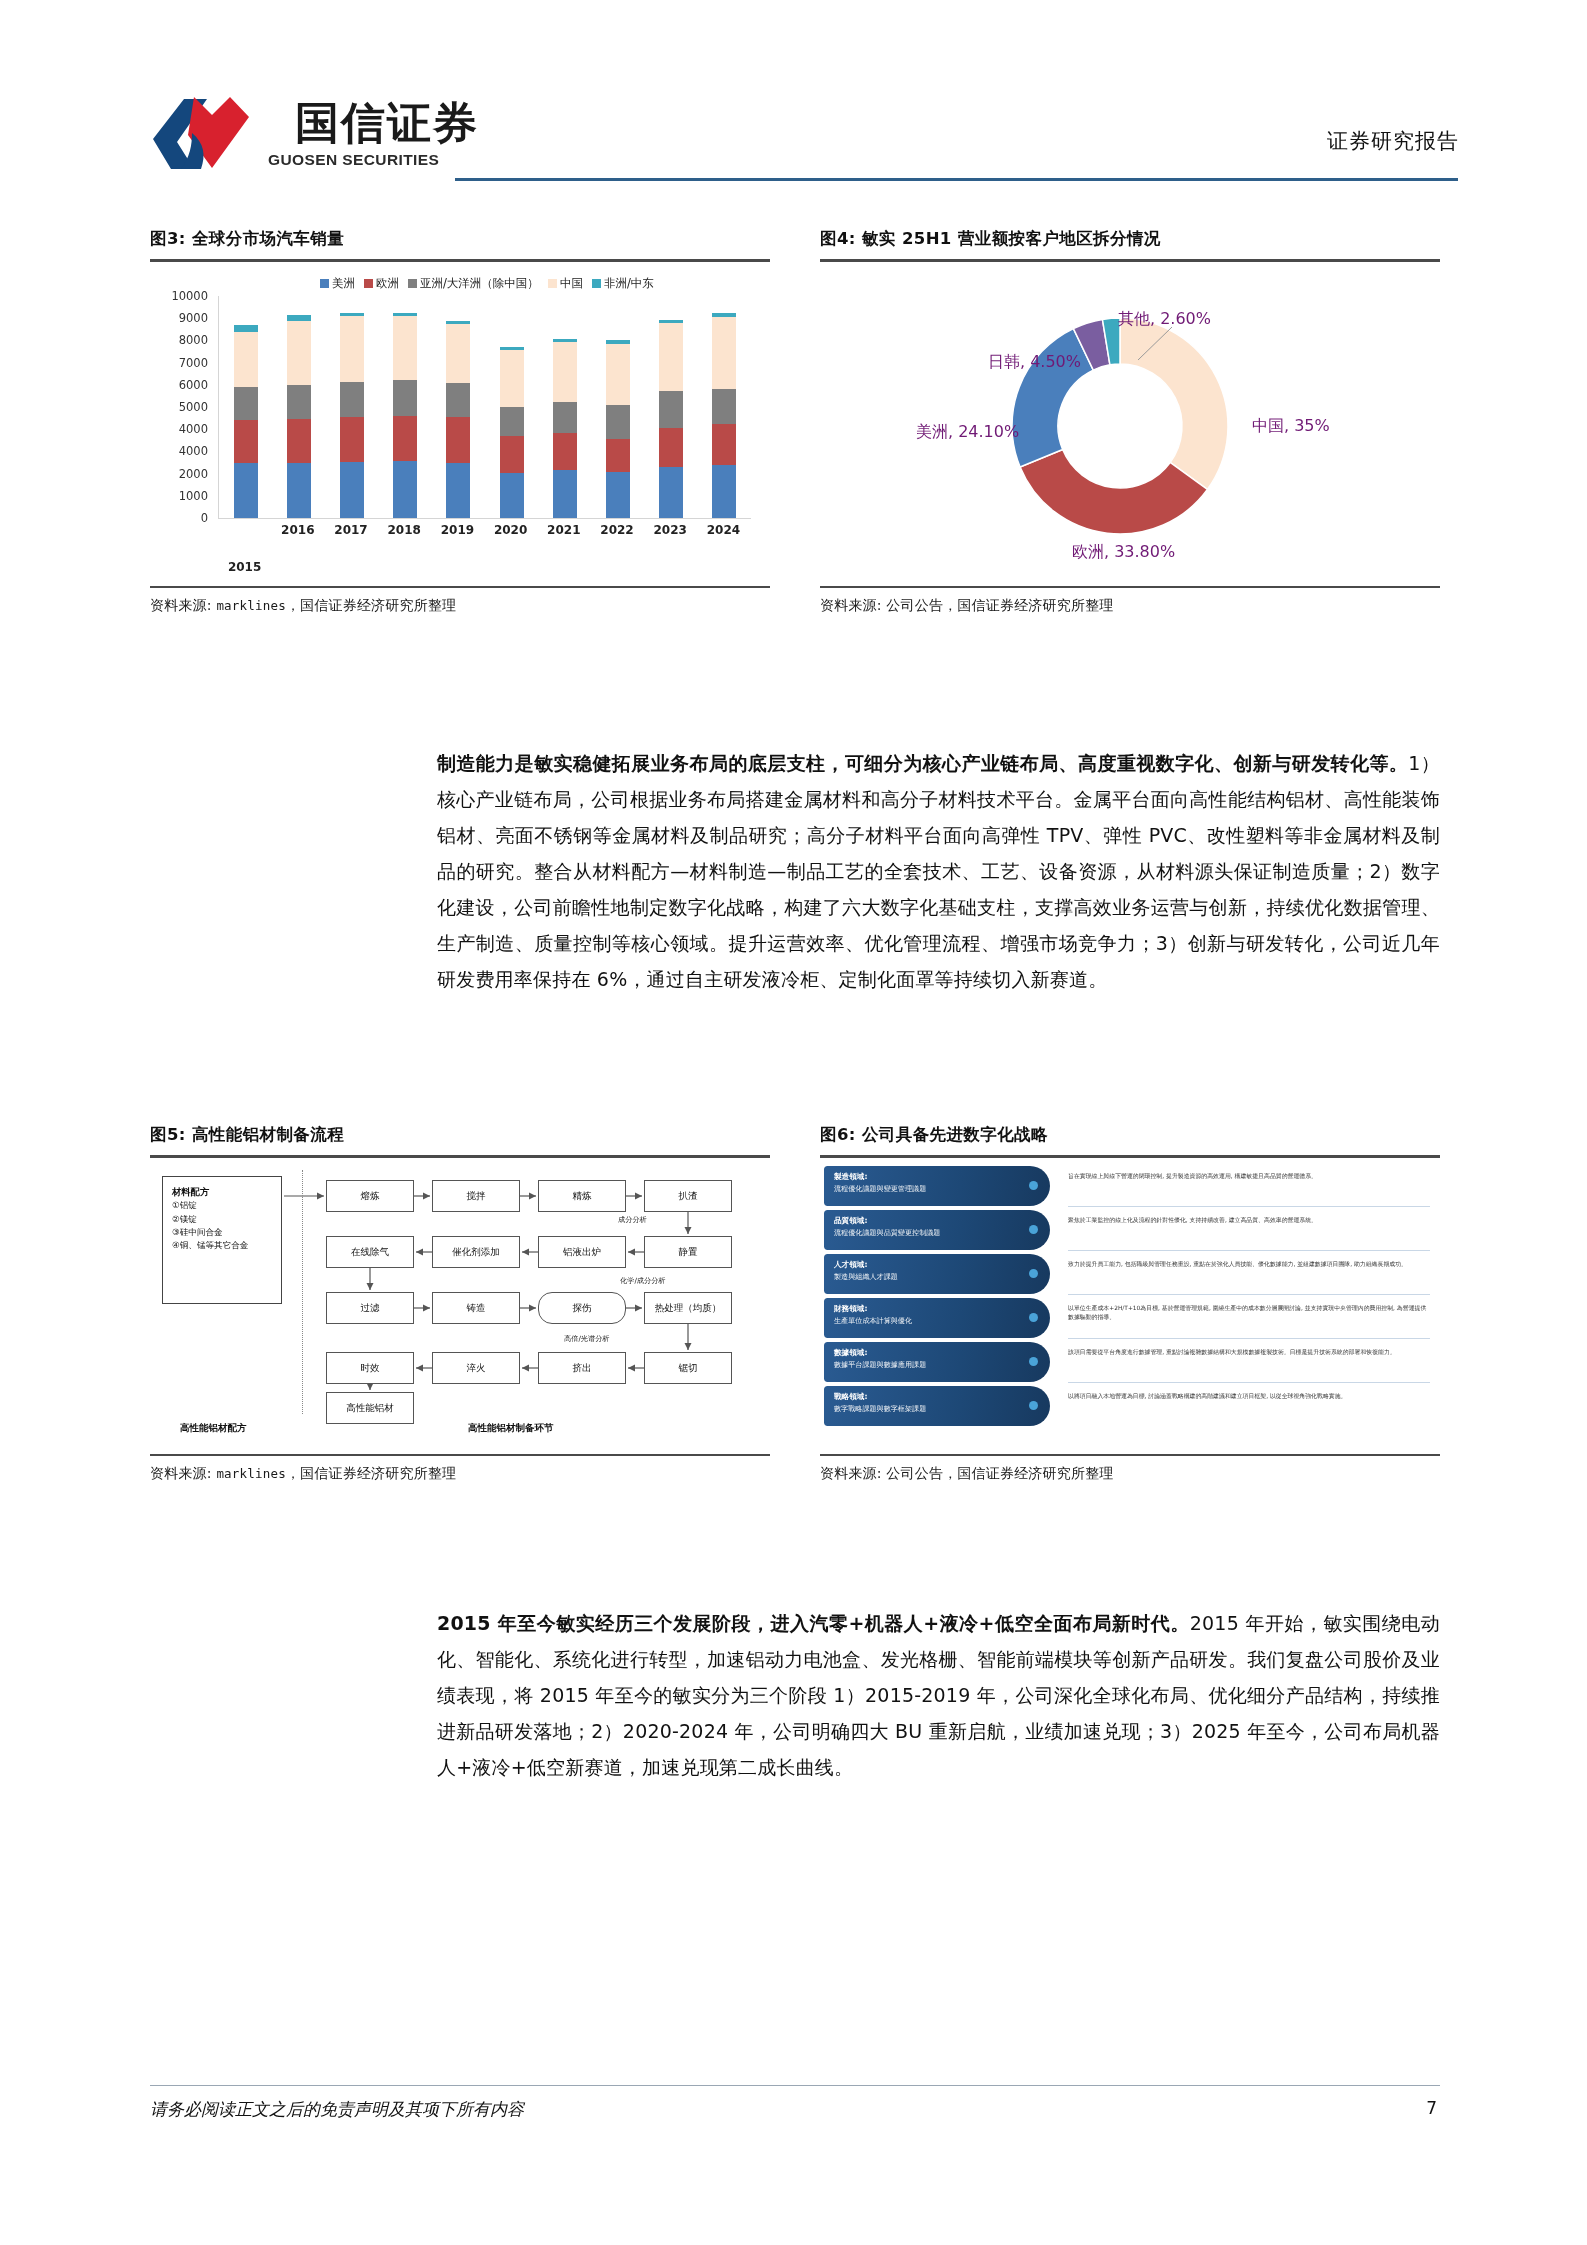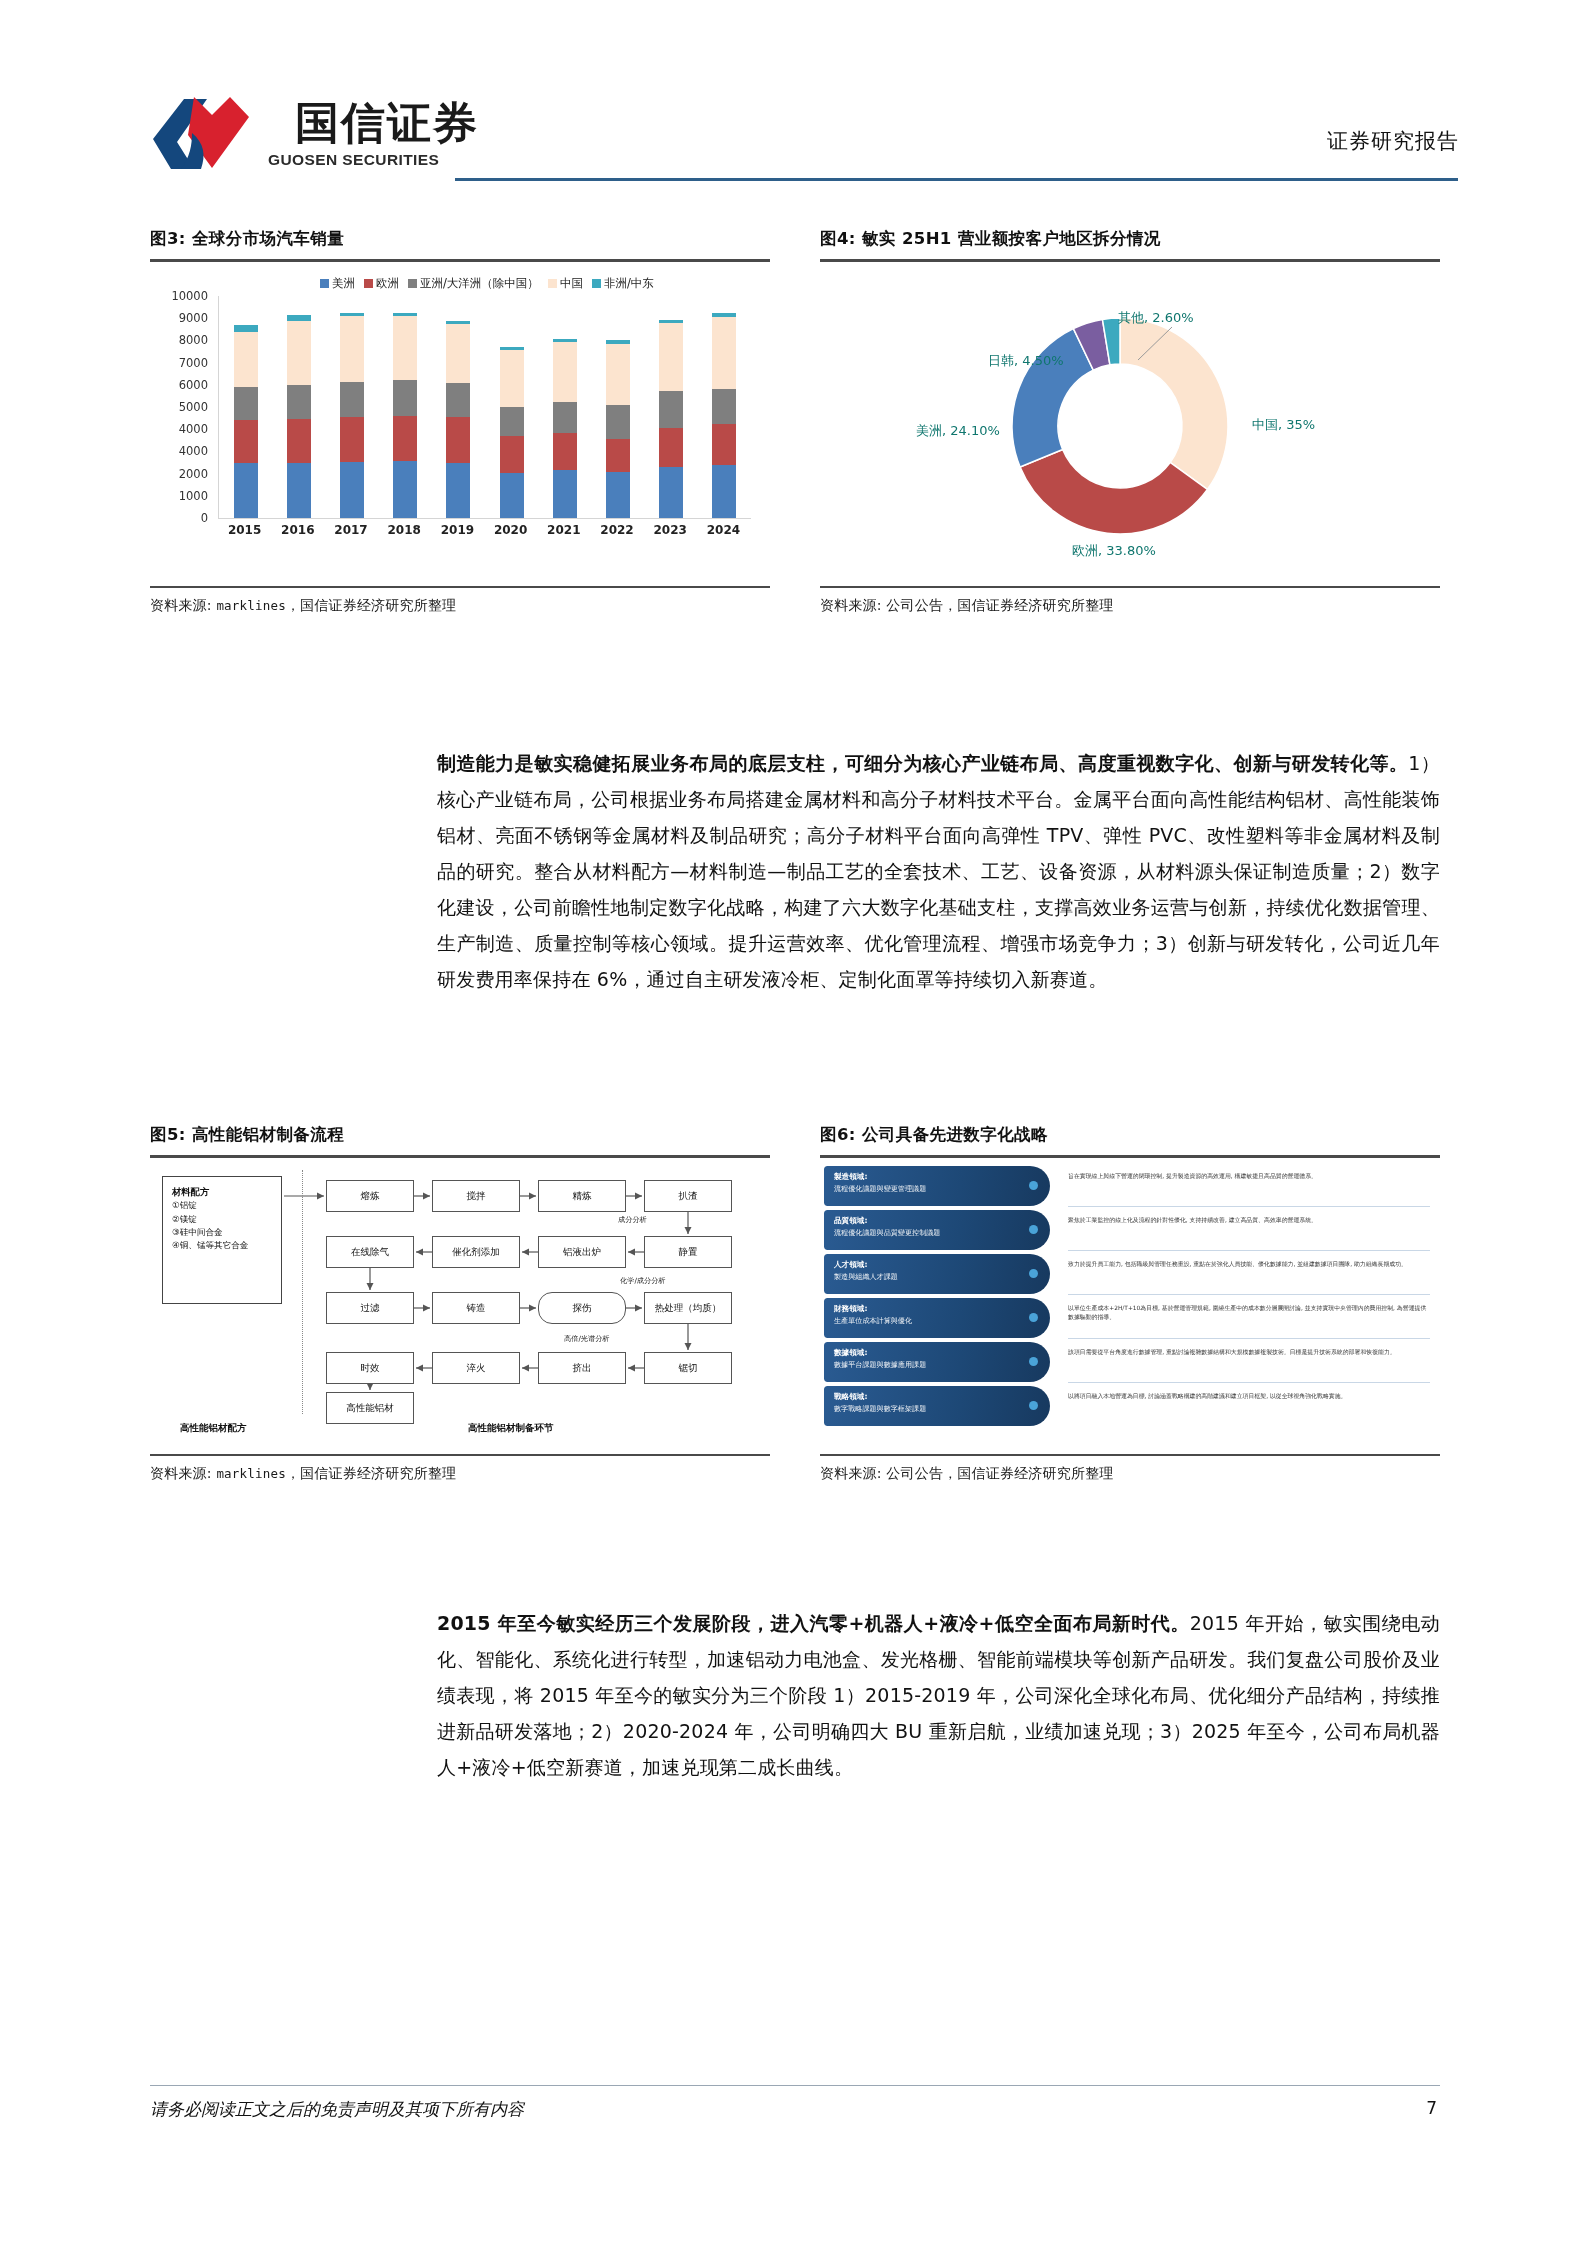--- a/index.html
+++ b/index.html
@@ -40,21 +40,21 @@
   .bc-plot{position:absolute;left:68px;top:22px;width:532px;height:222px;border-left:1px solid #d5d5d5;border-bottom:1px solid #d5d5d5;}
   .bc-yaxis{position:absolute;left:0px;top:16px;width:62px;height:232px;}
   .bc-ytick{position:absolute;right:4px;font-family:"DejaVu Sans",sans-serif;font-size:11.5px;color:#333;transform:translateY(-50%);white-space:nowrap;}
   .bc-xaxis{position:absolute;left:68px;top:249px;width:532px;height:22px;}
   .bc-xtick{position:absolute;font-family:"DejaVu Sans",sans-serif;font-size:12px;font-weight:700;color:#222;transform:translateX(-50%);}
   .bc-bar{position:absolute;bottom:0;}
   .bc-seg{position:absolute;left:0;width:100%;}
 
   
   .donut-wrap{position:relative;width:620px;height:300px;}
-  .donut-lab{position:absolute;font-family:"DejaVu Sans",sans-serif;font-size:13px;color:#0f766e;white-space:nowrap;}
+  .donut-lab{position:absolute;font-family:"DejaVu Sans",sans-serif;font-size:16px;color:#701a75;white-space:nowrap;}
 
   
   .flow{position:relative;width:620px;height:280px;font-family:"DejaVu Sans",sans-serif;}
   .fl-box{position:absolute;border:1px solid #555;background:#fff;display:flex;align-items:center;justify-content:center;text-align:center;font-size:9.5px;color:#111;line-height:1.15;box-sizing:border-box;}
   .fl-recipe{position:absolute;border:1px solid #444;background:#fff;box-sizing:border-box;padding:8px 9px;font-size:8.6px;color:#111;line-height:1.55;}
   .fl-recipe b{font-size:9.3px;}
   .fl-div{position:absolute;border-left:1px dotted #888;}
   .fl-cap{position:absolute;font-size:9.5px;font-weight:700;color:#111;white-space:nowrap;}
   .fl-note{position:absolute;font-size:7.2px;color:#222;white-space:nowrap;}
 
@@ -211,21 +211,21 @@
             </div>
             <div class="bc-bar" style="left: 493.4px; width: 24px; height: 222px;">
               <div class="bc-seg" style="background: rgb(74, 127, 188); height: 52.836px; bottom: 0px;"></div>
               <div class="bc-seg" style="background: rgb(185, 74, 72); height: 41.07px; bottom: 52.836px;"></div>
               <div class="bc-seg" style="background: rgb(127, 127, 127); height: 35.52px; bottom: 93.906px;"></div>
               <div class="bc-seg" style="background: rgb(252, 228, 207); height: 71.928px; bottom: 129.426px;"></div>
               <div class="bc-seg" style="background: rgb(60, 169, 191); height: 3.552px; bottom: 201.354px;"></div>
             </div>
           </div>
         <div class="bc-xaxis" id="bc-xaxis">
-            <div class="bc-xtick" style="left: 26.6px;">2015</div>
+            <div class="bc-xtick" style="left: 26.6px; margin-top: 37px;">2015</div>
             <div class="bc-xtick" style="left: 79.8px;">2016</div>
             <div class="bc-xtick" style="left: 133px;">2017</div>
             <div class="bc-xtick" style="left: 186.2px;">2018</div>
             <div class="bc-xtick" style="left: 239.4px;">2019</div>
             <div class="bc-xtick" style="left: 292.6px;">2020</div>
             <div class="bc-xtick" style="left: 345.8px;">2021</div>
             <div class="bc-xtick" style="left: 399px;">2022</div>
             <div class="bc-xtick" style="left: 452.2px;">2023</div>
             <div class="bc-xtick" style="left: 505.4px;">2024</div>
           </div>

